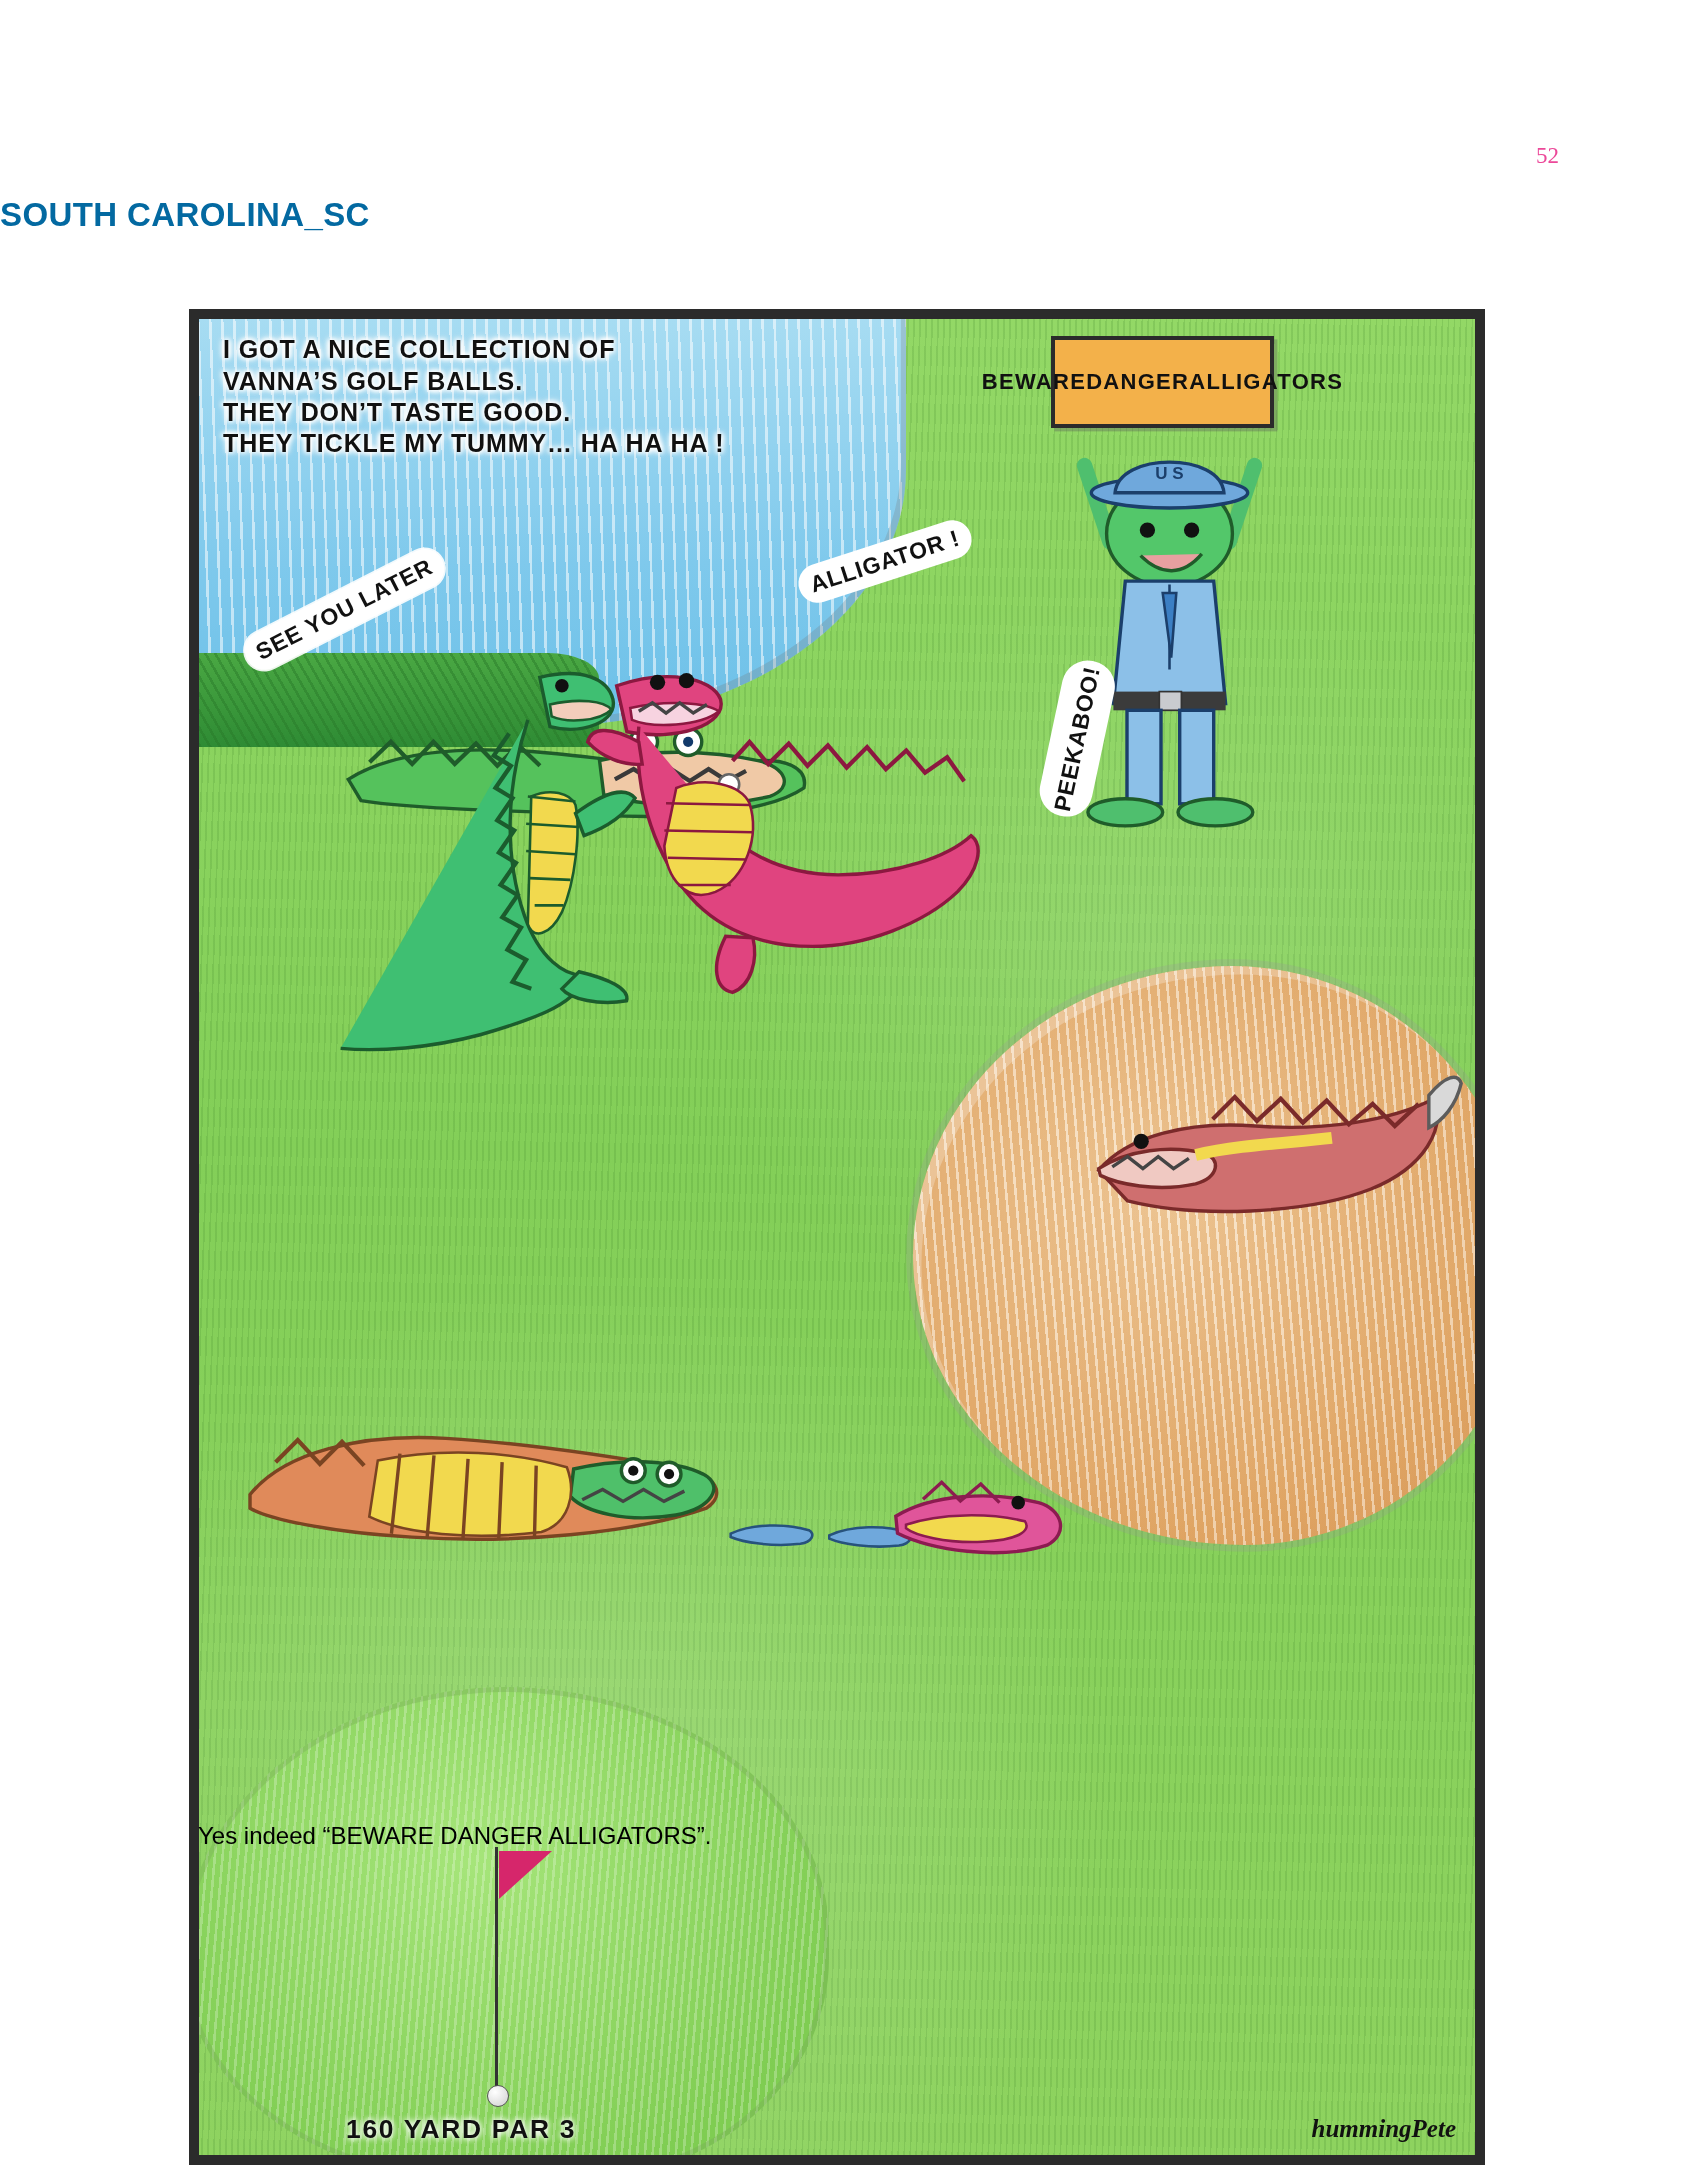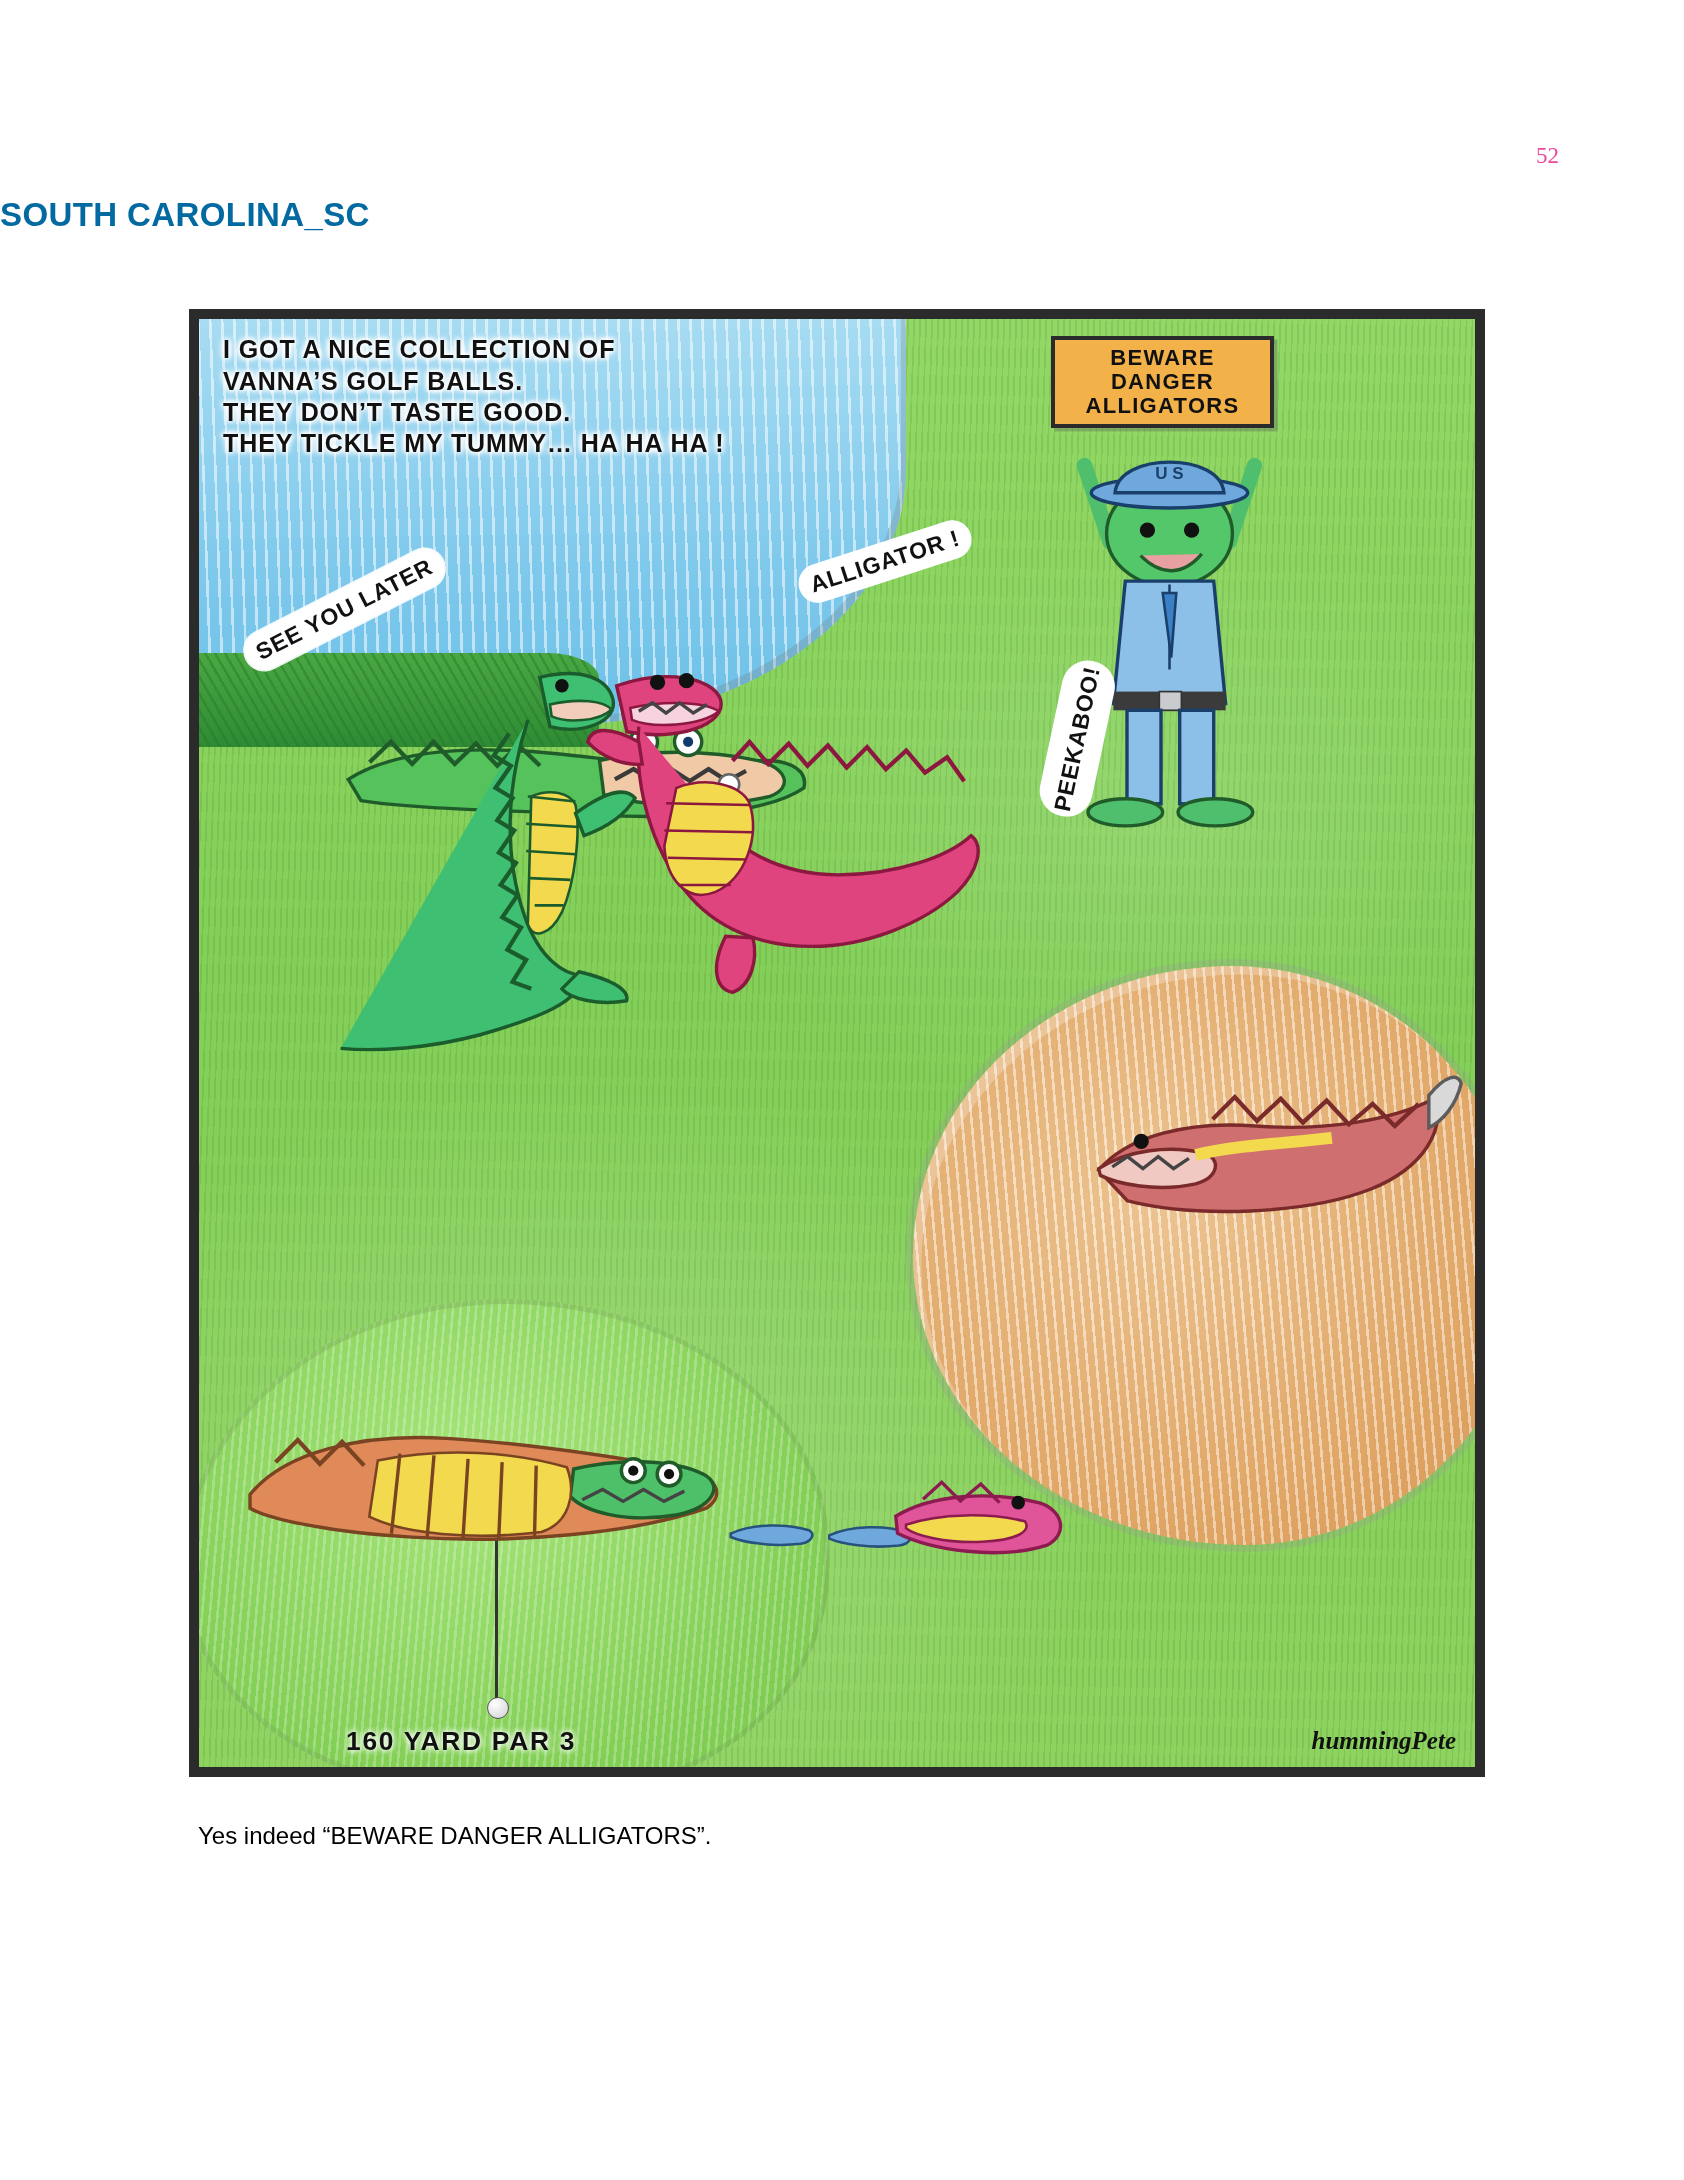--- a/index.html
+++ b/index.html
@@ -39,21 +39,21 @@
     letter-spacing: 0.4px;
     color: #0369a1;
   }
 
   
   .cartoon-frame {
     position: absolute;
     left: 189px;
     top: 309px;
     width: 1296px;
-    height: 1468px;
+    height: 1856px;
     border: 10.2px solid #2b2b2b;
     box-sizing: border-box;
     background: #8ed35f;
     overflow: hidden;
   }
   .grass {
     position: absolute;
     inset: 0;
     background:
       radial-gradient(ellipse 60% 40% at 30% 80%, rgba(255,255,255,0.18), rgba(255,255,255,0) 70%),
@@ -118,21 +118,21 @@
   .warning-sign {
     position: absolute;
     left: 852px;
     top: 17px;
     width: 223px;
     height: 92px;
     background: #f3b14a;
     border: 4.3px solid #2b2b2b;
     box-sizing: border-box;
     display: flex;
-    flex-direction: column;
+    flex-direction: row;
     align-items: center;
     justify-content: center;
     line-height: 1.08;
     font-family: "Liberation Sans", sans-serif;
     font-weight: bold;
     font-size: 22px;
     letter-spacing: 1.3px;
     color: #111;
     box-shadow: 3.4px 3.4px 0 rgba(90,90,90,0.35);
   }

